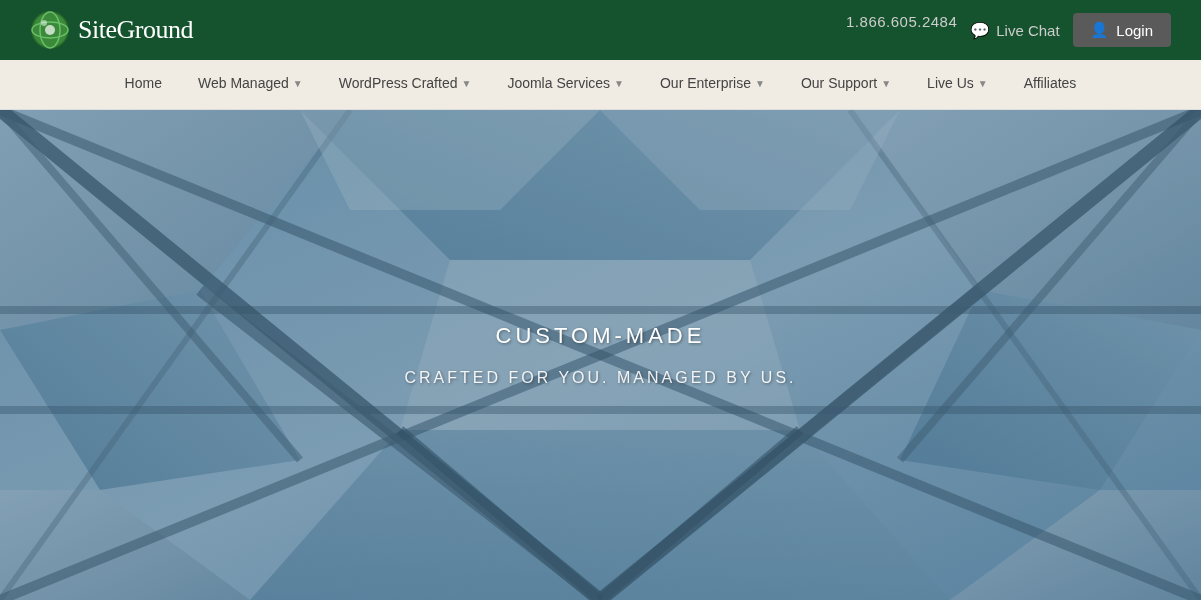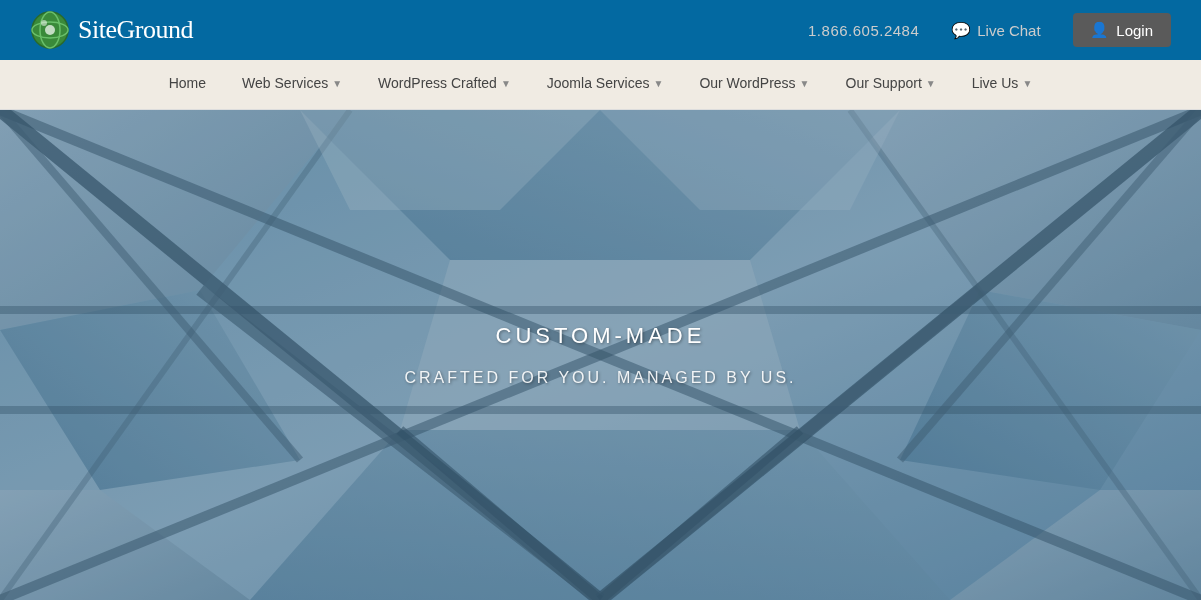--- a/index.html
+++ b/index.html
@@ -9,21 +9,21 @@
     }
 
     body {
       font-family: Arial, sans-serif;
       width: 1201px;
       overflow-x: hidden;
     }
 
     
     .top-bar {
-      background-color: #0369a1;
+      background-color: #14532d;
       height: 60px;
       display: flex;
       align-items: center;
       justify-content: space-between;
       padding: 0 30px;
     }
 
     .logo-area {
       display: flex;
       align-items: center;
@@ -38,22 +38,21 @@
     .logo-text {
       color: #ffffff;
       font-size: 26px;
       font-family: 'Georgia', serif;
       font-weight: normal;
       letter-spacing: -0.5px;
     }
 
     .top-right {
       display: flex;
-      align-items: center;
-      gap: 32px;
+      gap: 13px;
     }
 
     .phone-number {
       color: #cccccc;
       font-size: 15px;
       letter-spacing: 0.5px;
     }
 
     .live-chat-btn {
       display: flex;
@@ -207,42 +206,45 @@
     </button>
   </div>
 </div>
 
 <div class="nav-bar">
   <nav>
     <a class="nav-item" href="#">
       <span>Home</span>
     </a>
     <a class="nav-item" href="#">
-      <span>Web Services</span>
+      <span>Web Managed</span>
       <span class="nav-dropdown-arrow">▼</span>
     </a>
     <a class="nav-item" href="#">
       <span>WordPress Crafted</span>
       <span class="nav-dropdown-arrow">▼</span>
     </a>
     <a class="nav-item" href="#">
       <span>Joomla Services</span>
       <span class="nav-dropdown-arrow">▼</span>
     </a>
     <a class="nav-item" href="#">
-      <span>Our WordPress</span>
+      <span>Our Enterprise</span>
       <span class="nav-dropdown-arrow">▼</span>
     </a>
     <a class="nav-item" href="#">
       <span>Our Support</span>
       <span class="nav-dropdown-arrow">▼</span>
     </a>
     <a class="nav-item" href="#">
       <span>Live Us</span>
       <span class="nav-dropdown-arrow">▼</span>
+    </a>
+    <a class="nav-item" href="#">
+      <span>Affiliates</span>
     </a>
   </nav>
 </div>
 
 <div class="hero">
 
   <svg class="hero-bg" viewBox="0 0 1201 490" xmlns="http://www.w3.org/2000/svg" preserveAspectRatio="xMidYMid slice">
     <defs>
       <linearGradient id="bg-grad" x1="0%" y1="0%" x2="100%" y2="100%">
         <stop offset="0%" style="stop-color:#7ba8c4;stop-opacity:1"></stop>

